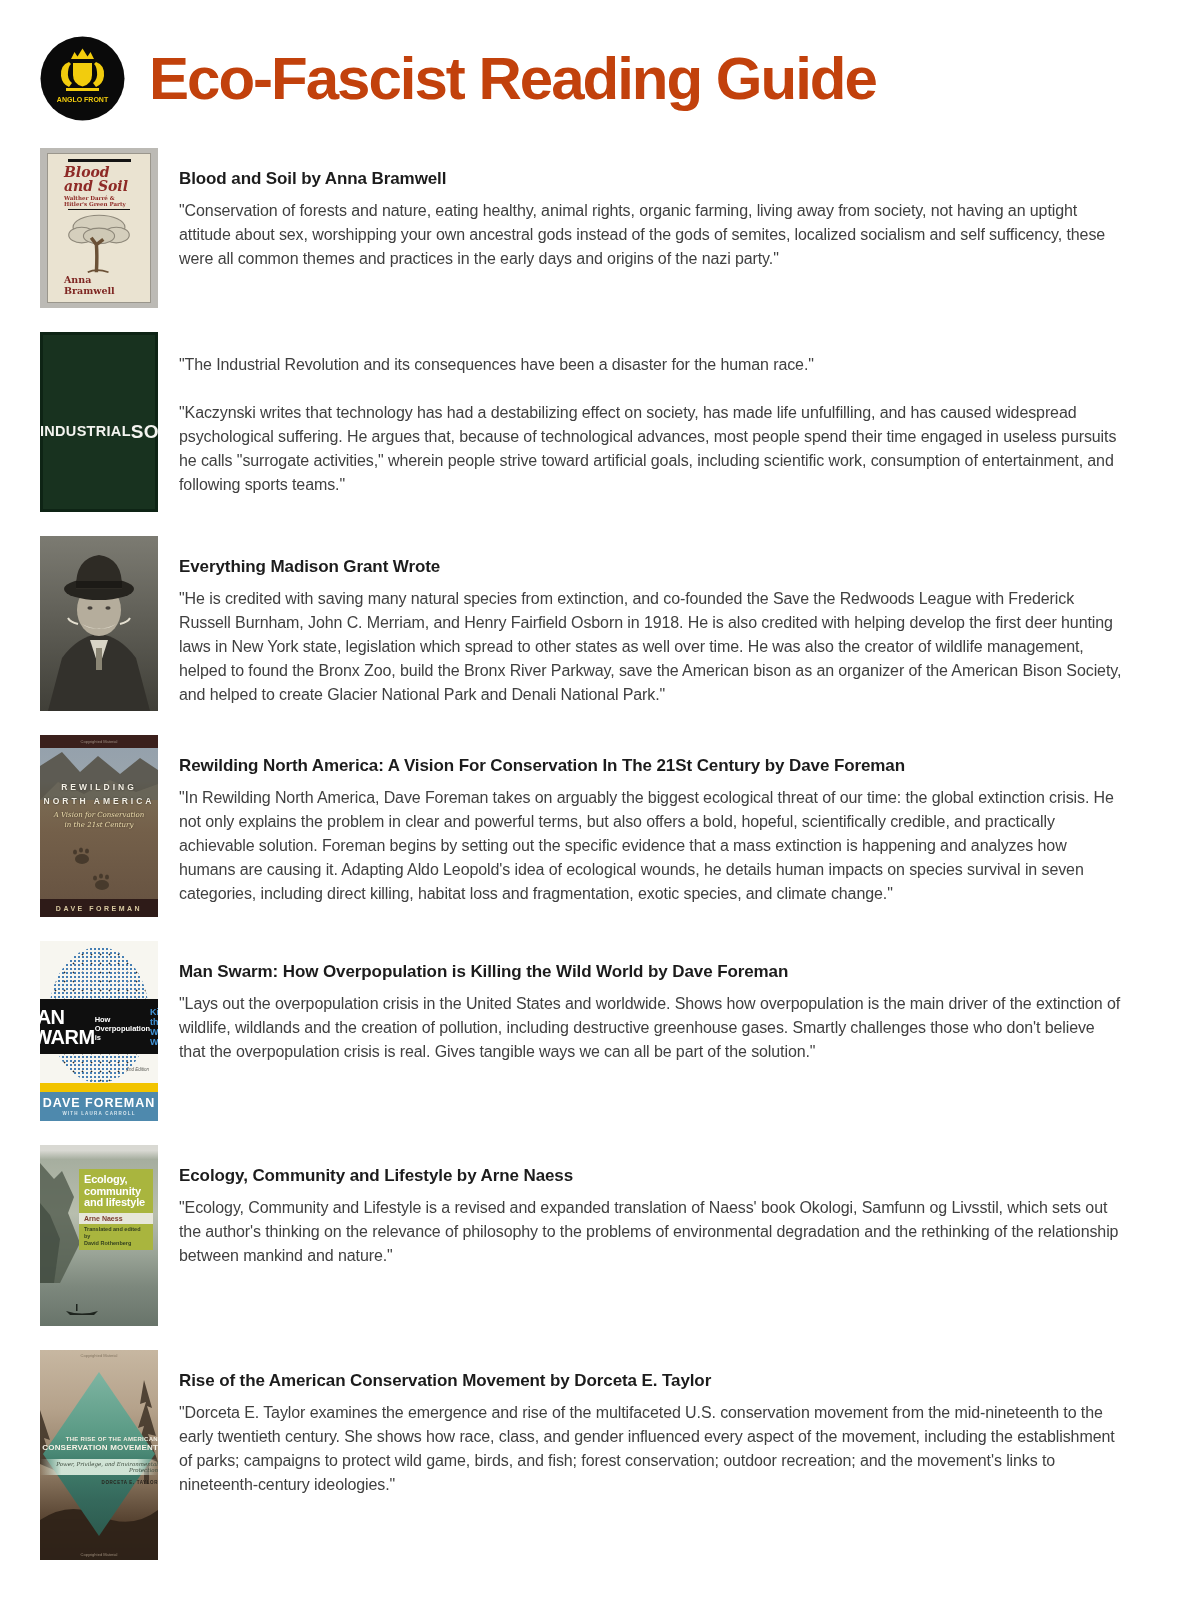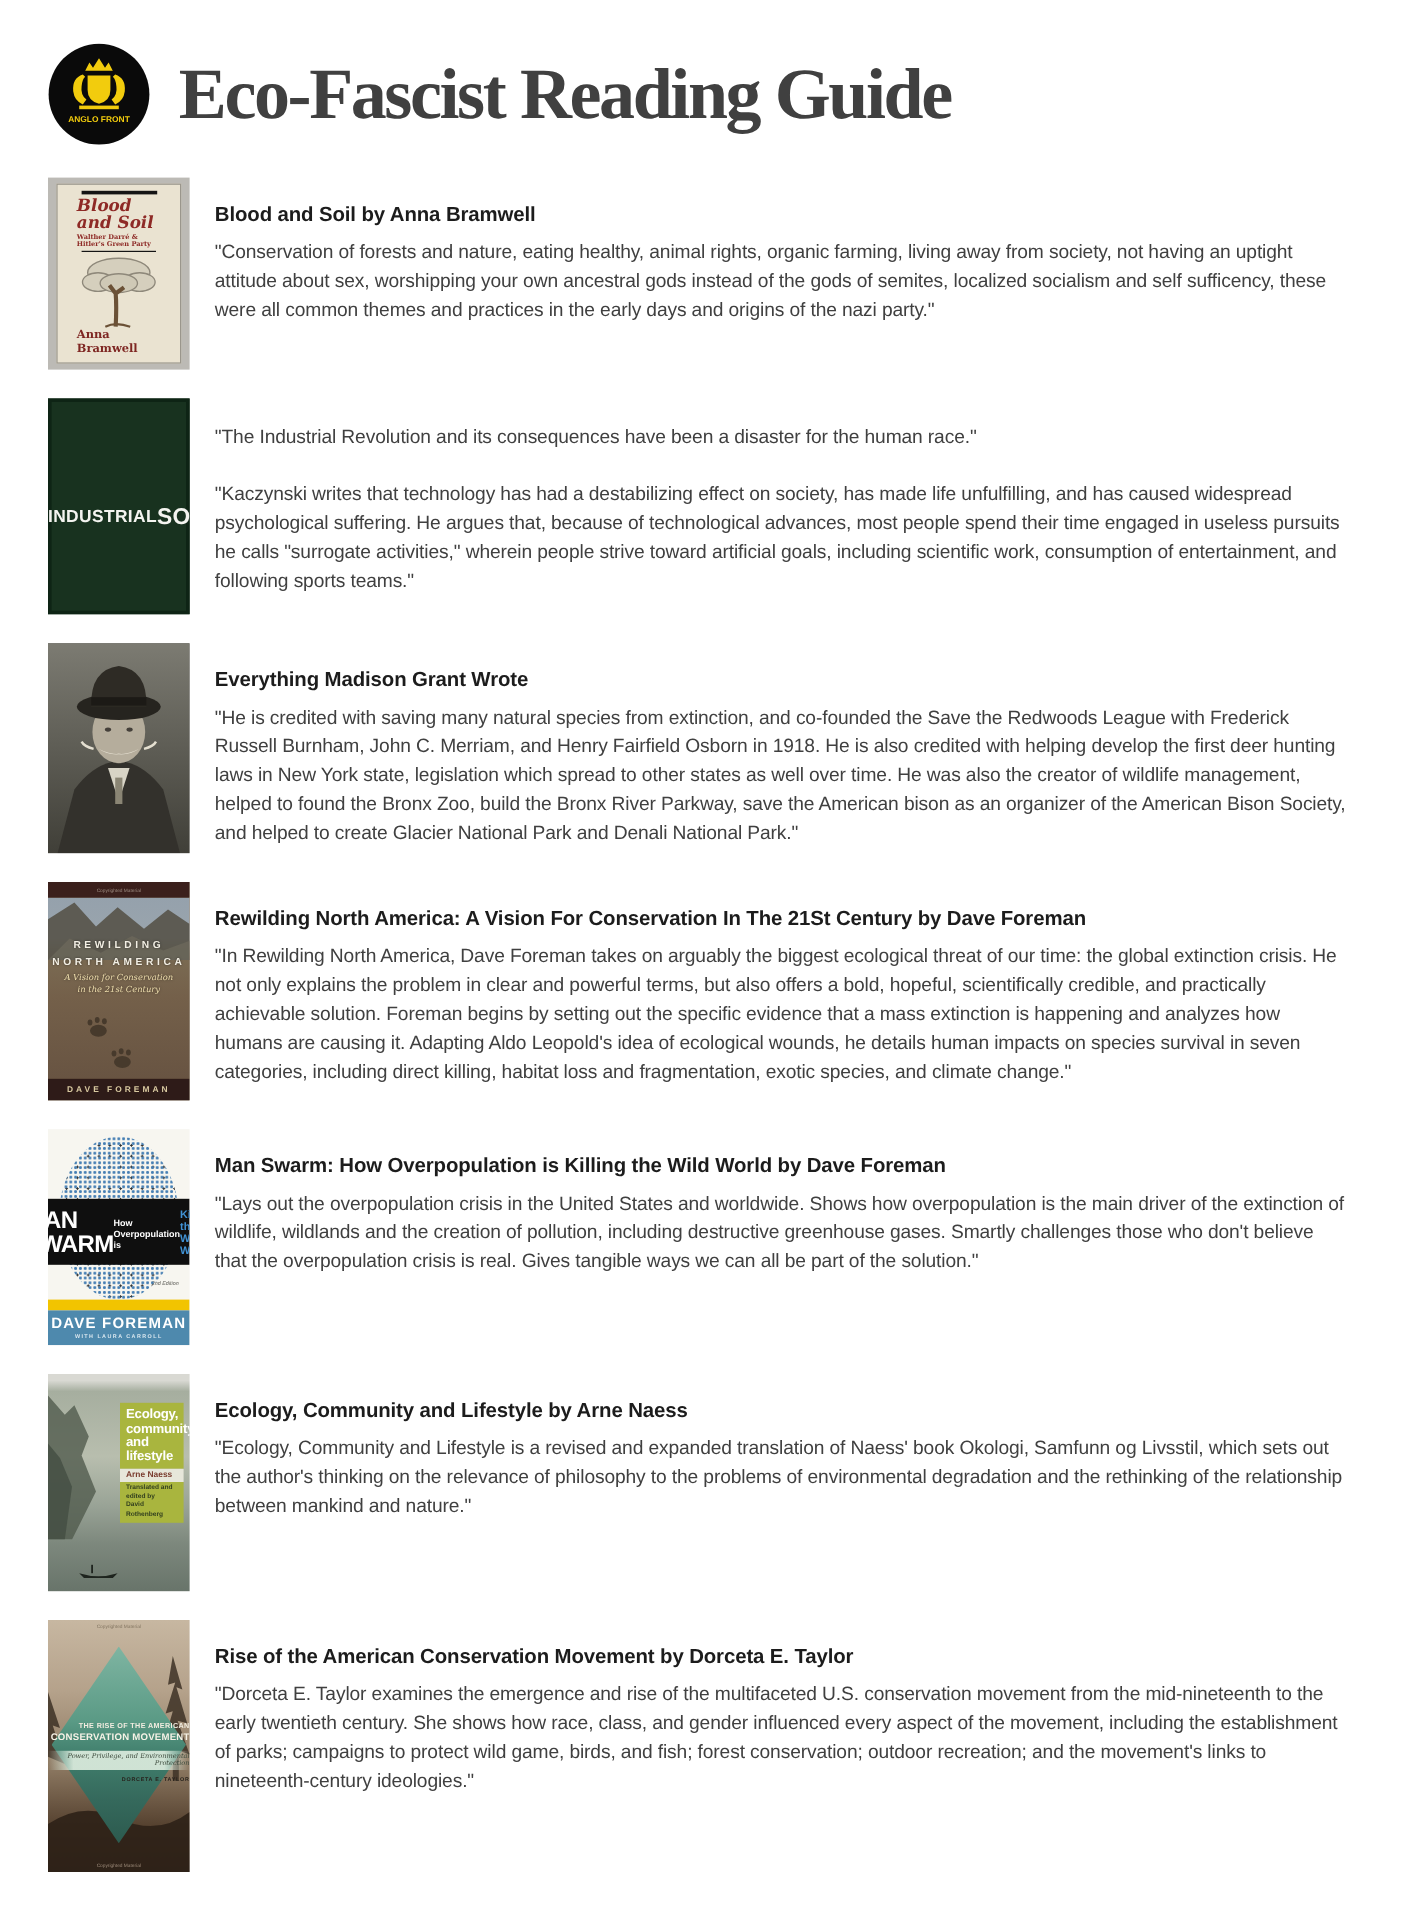--- a/index.html
+++ b/index.html
@@ -7,21 +7,21 @@
   .page {
     width: 1188px; min-height: 1600px; margin: 0 auto; background:#fff;
     font-family: "Liberation Sans", sans-serif; color:#3f3f3f;
     padding: 36px 66px 50px 40px; position: relative;
   }
   
   header { display:flex; align-items:center; gap:24px; margin-bottom:27px; }
   .logo-wrap { width:85px; height:85px; flex:0 0 85px; }
   h1 {
     margin:0; font-size:60px; font-weight:700; letter-spacing:-2px;
-    color:#404040; font-family:Liberation Serif, serif; white-space:nowrap;
+    color:#c2410c; font-family:Liberation Sans, sans-serif; white-space:nowrap;
   }
   
   .row { display:flex; gap:21px; margin-bottom:24px; }
   .cover { width:118px; flex:0 0 118px; position:relative; overflow:hidden; }
   .btext { flex:1; padding-top:1px; max-width:945px;margin-top:20px; }
   h2 { margin:0 0 10px; font-size:17px; font-weight:700; color:#1c1c1c; letter-spacing:-0.1px; }
   .btext p { margin:0; font-size:16px; line-height:24px; color:#404040; letter-spacing:-0.1px; }
   .btext p + p { margin-top:24px; }
 
   
@@ -77,21 +77,21 @@
   .c5-s2 { color:#4193d6; font-weight:700; font-size:9px; margin-top:1px; }
   .c5-ed { position:absolute; top:126px; right:9px; font-size:4.5px; color:#5a5a55; font-style:italic; }
   .c5-yellow { position:absolute; top:142px; left:0; right:0; height:9px; background:#f2c400; }
   .c5-blue { position:absolute; top:151px; left:0; right:0; bottom:0; background:#4e89ad;
              display:flex; flex-direction:column; align-items:center; justify-content:center; }
   .c5-auth { color:#fff; font-weight:800; font-size:12.5px; letter-spacing:1px; line-height:1; }
   .c5-with { color:#d9e7ef; font-size:4.5px; letter-spacing:1.2px; margin-top:2px; font-weight:bold; }
   
   .c6 { height:181px;
         background:linear-gradient(180deg,#d9d9d3 0%,#d9d9d3 3%,#a6ae9f 8%,#b8beae 38%,#9aa497 60%,#7d887d 78%,#68746a 100%); }
-  .c6-box { position:absolute; top:24px; right:5px; width:53px; }
+  .c6-box { position:absolute; top:24px; right:5px; width:74px; }
   .c6-green { background:#a9b53e; padding:5px 5px 4px; }
   .c6-green div { color:#fff; font-weight:800; font-size:11px; line-height:1.05; letter-spacing:-0.2px; }
   .c6-auth { background:#e7e7da; padding:2px 5px; color:#7a3c2e; font-weight:700; font-size:7px; }
   .c6-trans { background:#a9b53e; padding:2px 5px 3px; color:#34411f; font-size:5.5px; line-height:1.3; font-weight:bold; }
   
   .c7 { height:210px;
         background:linear-gradient(180deg,#c7b7a1 0%,#b5a28b 28%,#8d7962 58%,#55412f 82%,#382a1e 100%); }
   .c7-note { position:absolute; left:0; right:0; text-align:center; font-size:4px; color:#847662; }
   .c7-note.top { top:3px; } .c7-note.bot { bottom:3px; color:#9a8a78; }
   .c7-diamond { position:absolute; left:3px; top:22px; width:112px; height:164px;

